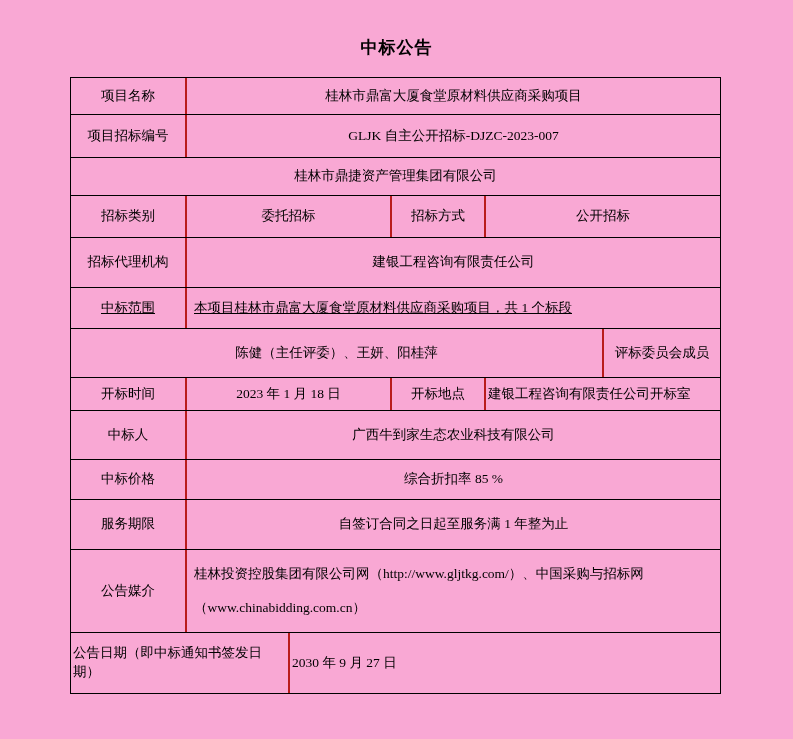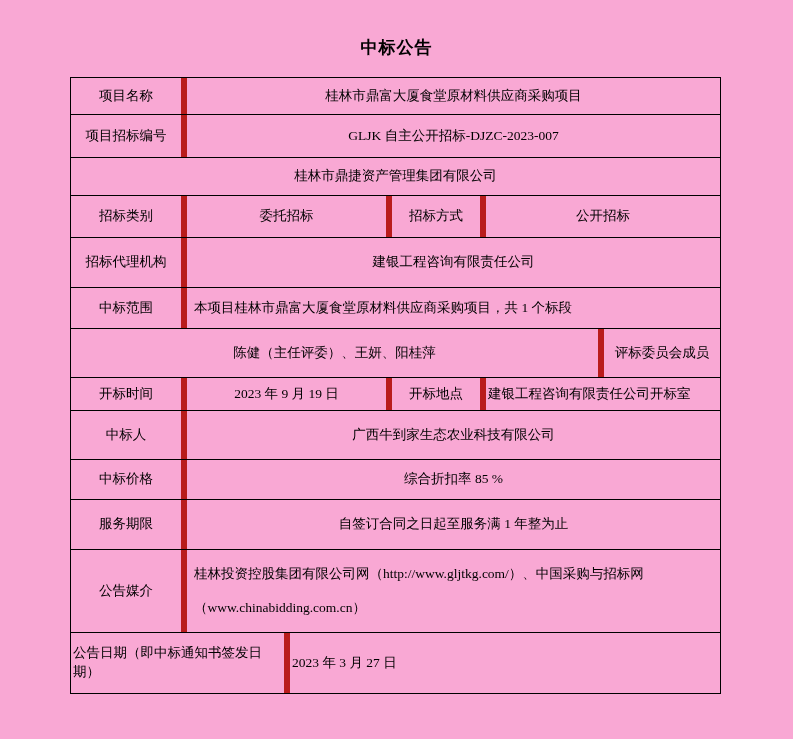--- a/index.html
+++ b/index.html
@@ -26,21 +26,21 @@
   }
   .table {
     position: absolute;
     left: 70px; top: 77px;
     width: 651px;
     border: 1px solid #000000;
   }
   .row { display: flex; border-bottom: 1px solid #000000; }
   .row:last-child { border-bottom: none; }
   .cell {
-    border-right: 6px solid #b91c1c;
+    border-right: 2px solid #b91c1c;
     display: flex;
     align-items: center;
     justify-content: center;
     font-size: 13.5px;
     line-height: 1.4;
     overflow: hidden;
   }
   .cell:last-child { border-right: none; }
   .value { flex: 1; }
   .w-label { width: 116px; flex: 0 0 116px; text-align: center; }
@@ -55,21 +55,21 @@
     justify-content: center;
     gap: 15px;
     padding-left: 7px; padding-right: 4px;
   }
   
   .r1  { height: 37px; }
   .r2  { height: 43px; }
   .r3  { height: 38px; }
   .r4  { height: 42px; }
   .r5  { height: 50px; }
-  .r6  { height: 41px; }
+  .r6  { height: 41px; text-decoration: underline; }
   .r7  { height: 49px; }
   .r8  { height: 33px; }
   .r9  { height: 49px; }
   .r10 { height: 40px; }
   .r11 { height: 50px; }
   .r12 { height: 83px; }
   .r13 { height: 60px; }
 </style>
 </head>
 <body>
@@ -111,21 +111,21 @@
       <div class="cell value left">本项目桂林市鼎富大厦食堂原材料供应商采购项目，共 1 个标段</div>
     </div>
 
     <div class="row r7">
       <div class="cell value">陈健（主任评委）、王妍、阳桂萍</div>
       <div class="cell w-label">评标委员会成员</div>
     </div>
 
     <div class="row r8">
       <div class="cell w-label">开标时间</div>
-      <div class="cell w-mid">2023 年 9 月 19 日</div>
+      <div class="cell w-mid">2023 年 1 月 18 日</div>
       <div class="cell w-sub">开标地点</div>
       <div class="cell value left tight">建银工程咨询有限责任公司开标室</div>
     </div>
 
     <div class="row r9">
       <div class="cell w-label">中标人</div>
       <div class="cell value">广西牛到家生态农业科技有限公司</div>
     </div>
 
     <div class="row r10">
@@ -141,17 +141,17 @@
     <div class="row r12">
       <div class="cell w-label">公告媒介</div>
       <div class="cell value multiline">
         <span>桂林投资控股集团有限公司网（http://www.gljtkg.com/）、中国采购与招标网</span>
         <span>（www.chinabidding.com.cn）</span>
       </div>
     </div>
 
     <div class="row r13">
       <div class="cell w-label-wide left tight">公告日期（即中标通知书签发日期）</div>
-      <div class="cell value left tight">2023 年 3 月 27 日</div>
+      <div class="cell value left tight">2030 年 9 月 27 日</div>
     </div>
 
   </div>
 </div>
 
 </body></html>

